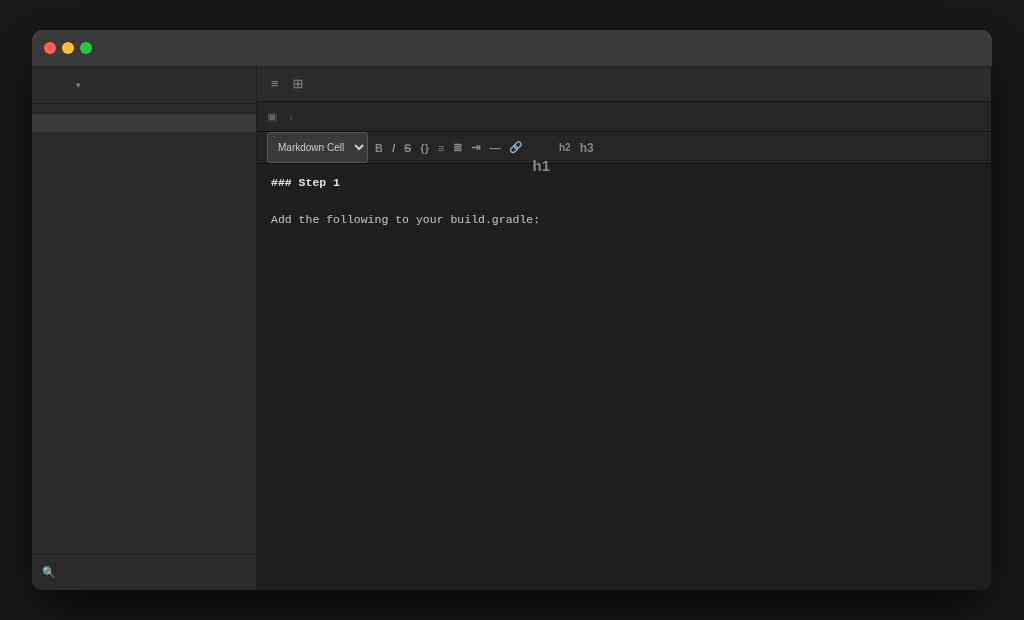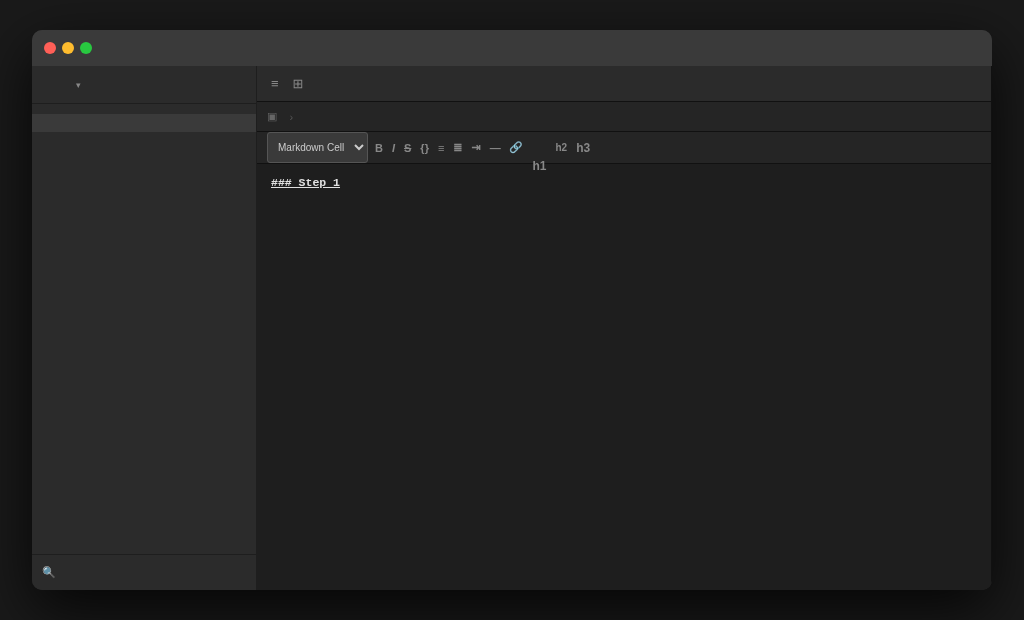--- a/index.html
+++ b/index.html
@@ -213,21 +213,21 @@
       flex: 1;
       overflow-y: auto;
       padding: 10px 14px;
       font-family: 'Menlo', 'Monaco', 'Courier New', monospace;
       font-size: 11.5px;
       line-height: 1.6;
       color: #d4d4d4;
     }
 
     
-    .h3 { color: #e0e0e0; font-weight: bold; text-decoration: underline; }
+    .h3 { color: #e0e0e0; font-weight: bold; }
     .plain { color: #c5c5c5; }
 
     ::-webkit-scrollbar { width: 4px; height: 4px; }
     ::-webkit-scrollbar-track { background: transparent; }
     ::-webkit-scrollbar-thumb { background: #444; border-radius: 2px; }
   </style>
 </head>
 <body>
 
 <div class="window">
@@ -297,26 +297,26 @@
         <div class="format-btns">
           <span class="fmt-btn" style="font-weight:bold;">B</span>
           <span class="fmt-btn" style="font-style:italic;">I</span>
           <span class="fmt-btn" style="text-decoration:line-through;">S</span>
           <span class="fmt-btn">{}</span>
           <span class="fmt-btn">≡</span>
           <span class="fmt-btn">≣</span>
           <span class="fmt-btn">⇥</span>
           <span class="fmt-btn">—</span>
           <span class="fmt-btn">🔗</span>
-          <span class="fmt-btn" style="font-size:12px;margin-top:36px;">h1</span>
+          <span class="fmt-btn" style="font-size:15px;margin-top:36px;">h1</span>
           <span class="fmt-btn" style="font-size:10px;text-align:right;">h2</span>
           <span class="fmt-btn" style="font-size:12px;">h3</span>
         </div>
       </div>
 
       <div class="editor-body">
         <div>
           <span class="h3">### Step 1</span><br><br>
-          <br>
+          <span class="plain">Add the following to your build.gradle:</span><br>
           <span class="plain"></span></div>
         </div>
       </div>
     </div>
   </div>
 </body></html>

